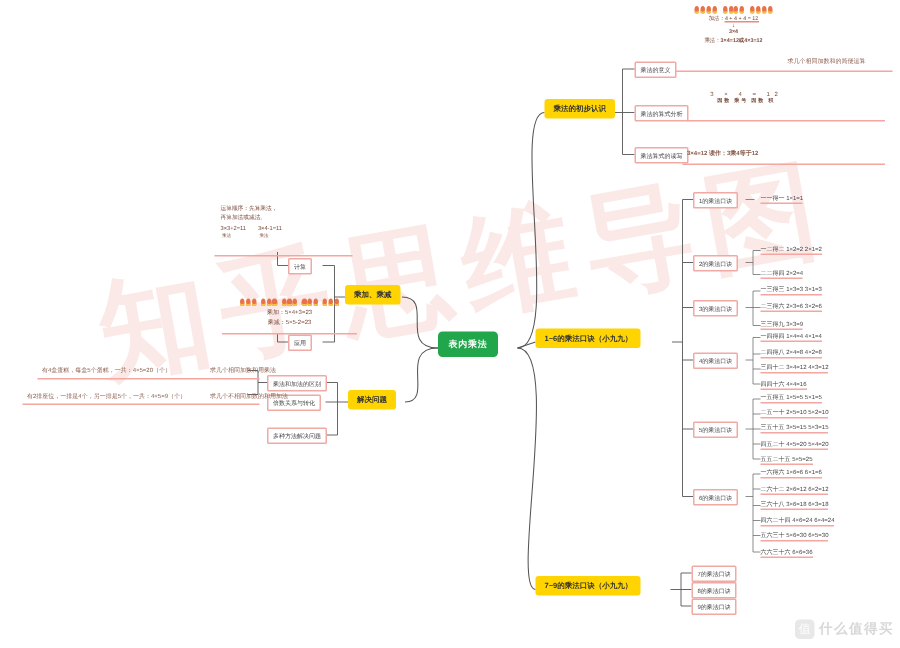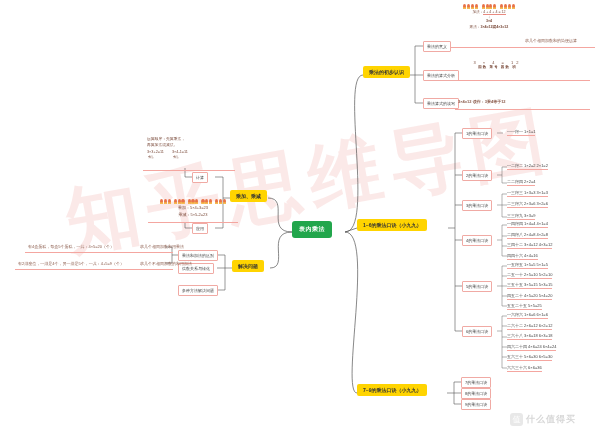--- a/index.html
+++ b/index.html
@@ -21,21 +21,21 @@
             font-size:5px;font-weight:bold;padding:3px 6px;}
   .n-pink{border:.6px solid #f0aaa4;background:#fff;color:#444;
           font-size:4px;padding:2px 3px;border-radius:1px;}
   .n-plain{color:#8a5a4a;font-size:4px;}
   .n-under{color:#444;font-size:4px;border-bottom:1.2px solid #f4a6a0;padding-bottom:1px;}
 
   .wm{position:absolute;pointer-events:none;user-select:none;
       color:rgba(233,120,110,.16);font-weight:bold;white-space:nowrap;}
   .wm-main{left:58px;top:175px;font-size:74px;letter-spacing:8px;
            transform:rotate(-10deg);transform-origin:left top;}
-  .wm-brand{position:absolute;right:24px;bottom:6px;display:flex;align-items:center;gap:3px;}
+  .wm-brand{position:absolute;right:4px;bottom:6px;display:flex;align-items:center;gap:3px;}
   .wm-brand .bx{width:13px;height:13px;border-radius:3px;background:#e8e8e8;
      display:flex;align-items:center;justify-content:center;color:#fff;font-size:8px;}
   .wm-brand .btxt{color:#d8d8d8;font-size:9px;font-weight:bold;letter-spacing:1px;}
 
   .topart{position:absolute;left:446px;top:4px;width:86px;text-align:center;}
   .flowers{display:flex;justify-content:center;gap:4px;margin-bottom:1px;}
   .fl{display:flex;gap:.6px;}
   .fl i{display:block;width:3.2px;height:5px;background:#e8724a;border-radius:60% 60% 40% 40%;
         box-shadow:inset 0 -1.4px 0 #f6c14b;}
   .topeq{font-size:3.6px;color:#7a4a3a;line-height:1.5;}

